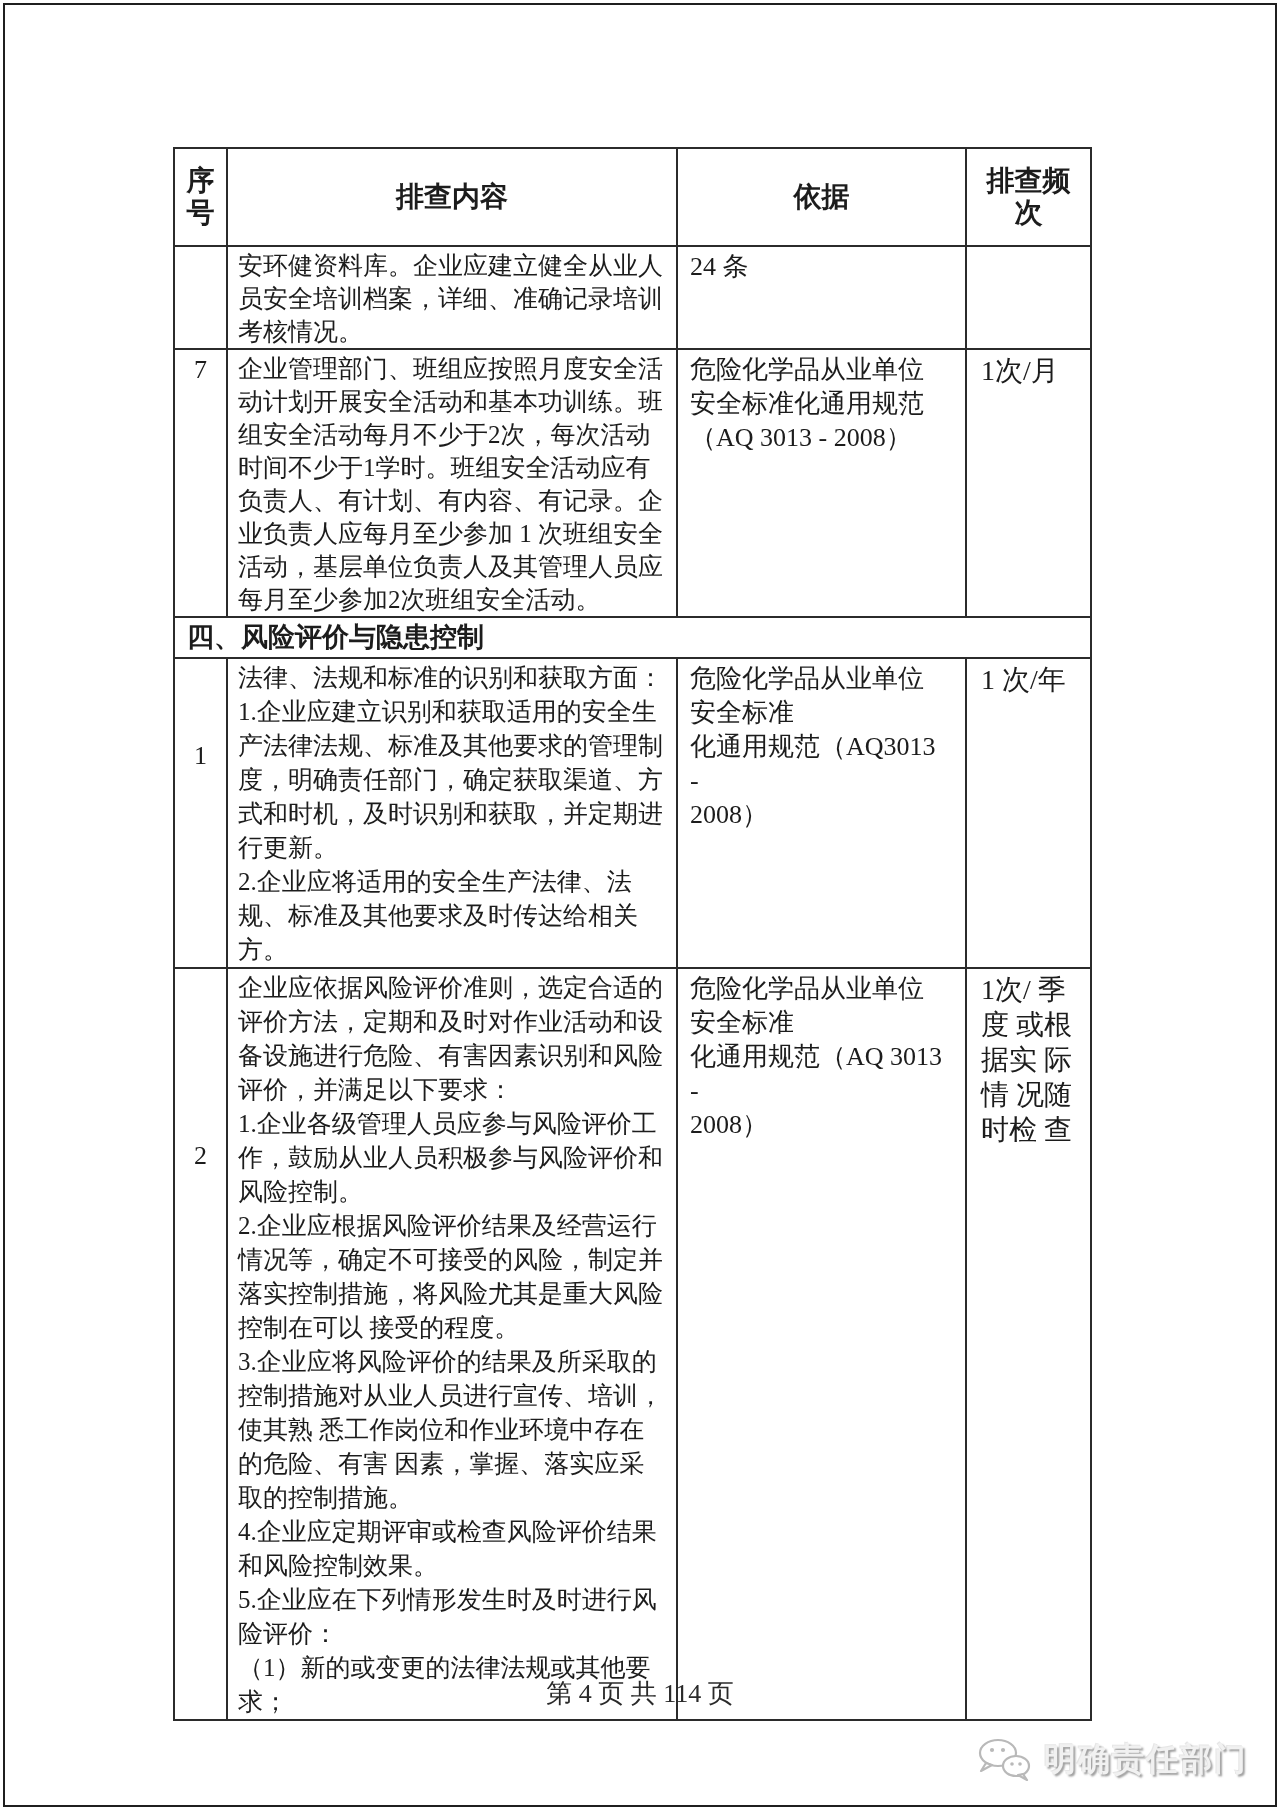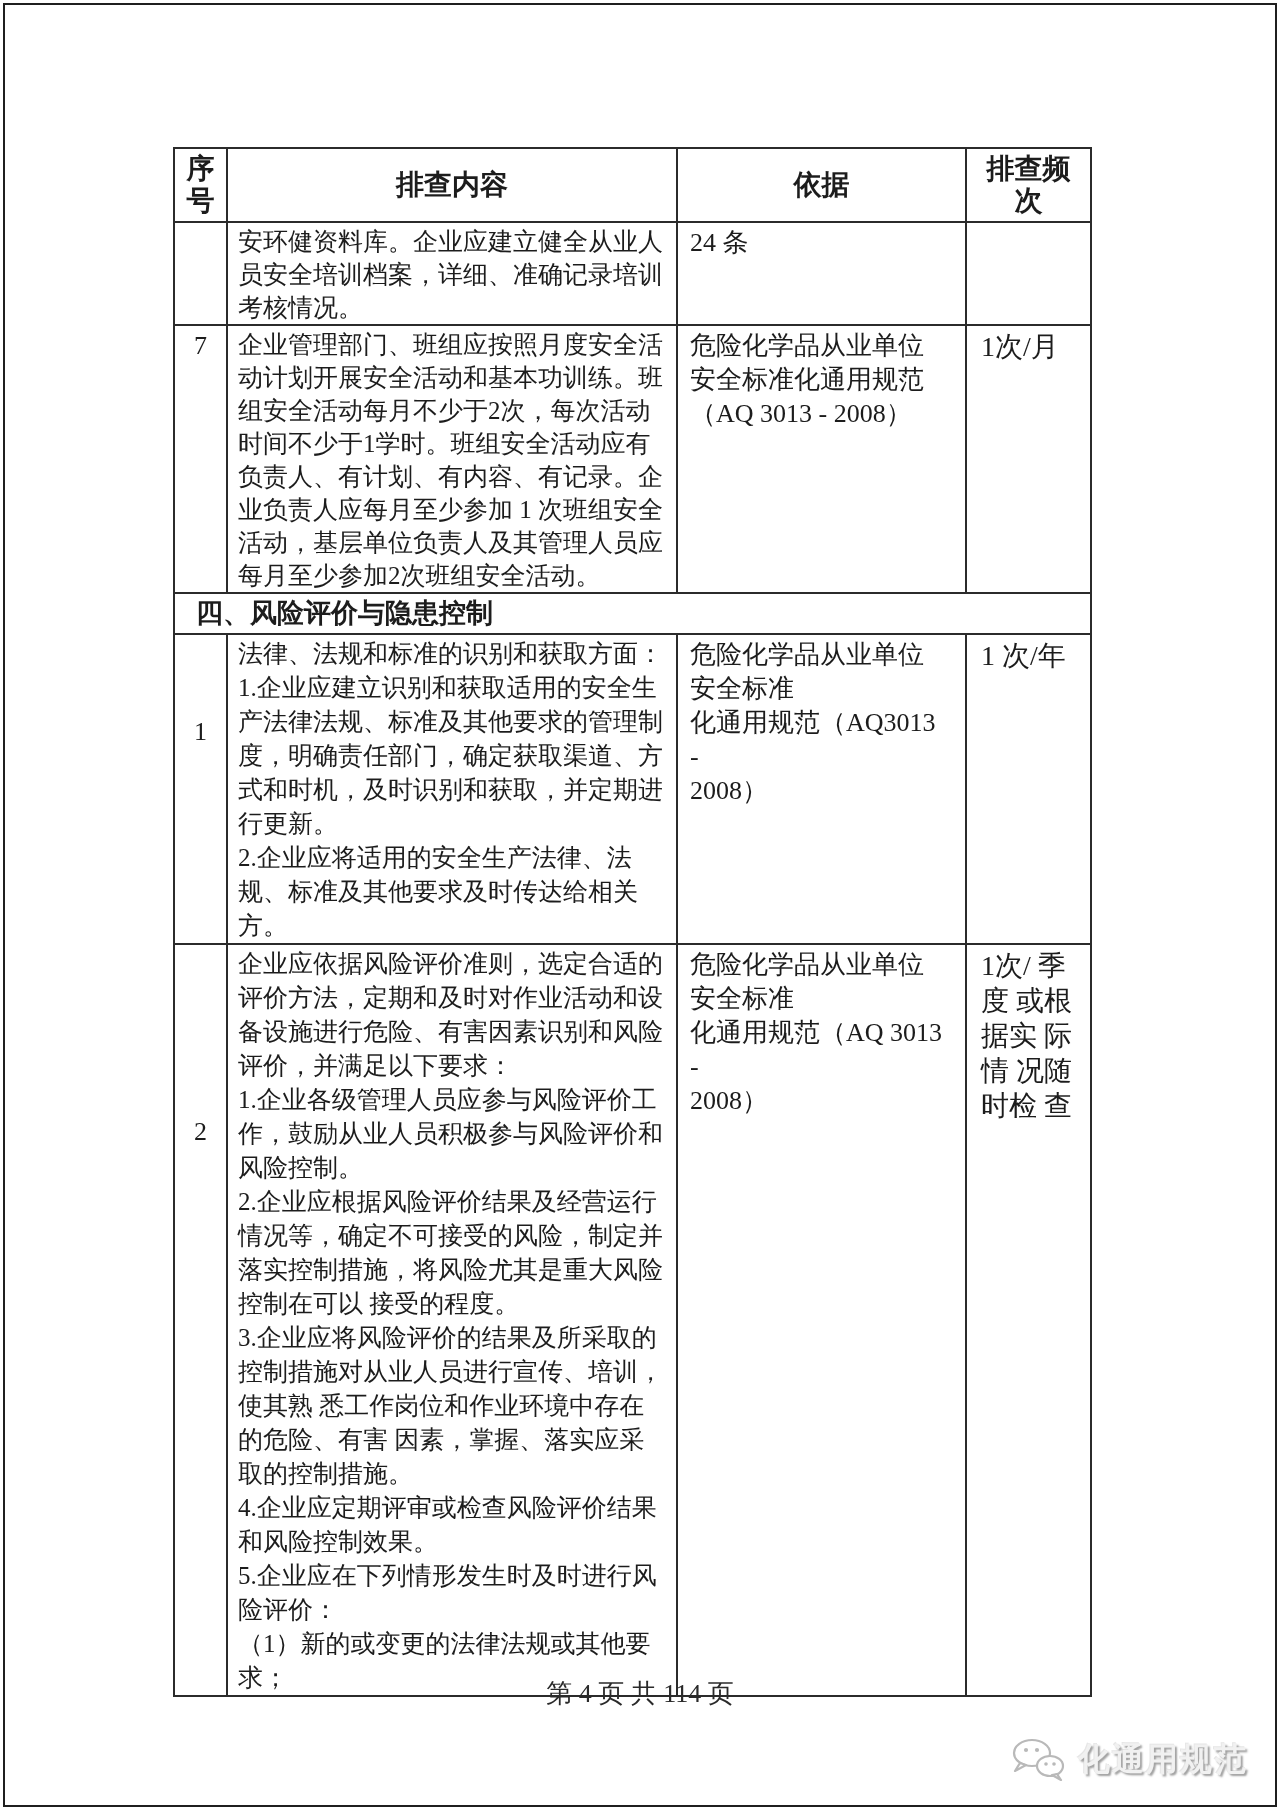--- a/index.html
+++ b/index.html
@@ -29,21 +29,21 @@
   }
   tr.hdr{height:66px;}
   tr.hdr th{
     vertical-align:middle;
     text-align:center;
     font-size:28px;
     font-weight:bold;
     line-height:32px;
     padding:12px 13px;
   }
-  tr.hdr th.fq{padding:4px 14px;margin-top:40px;}
+  tr.hdr th.fq{padding:16px 14px;margin-top:40px;}
   tr.hdr th.no{padding:0 8px;text-align:center;}
   tr.rw0{height:102px;}
   tr.rw1{height:267px;}
   tr.sec{height:35px;}
   tr.rw2{height:306px;}
   tr.rw3{height:737px;}
   td.no{
     text-align:center;
     font-size:26px;
     line-height:33px;
@@ -69,21 +69,21 @@
   td.fq{
     font-size:28px;
     line-height:35px;
     padding:3px 14px 0 14px;
     white-space:pre-wrap;
   }
   tr.sec td{
     vertical-align:middle;
     font-size:27px;
     font-weight:bold;
-    padding:1px 4px 2px 21px;
+    padding:1px 4px 2px 12px;
     white-space:pre-wrap;
   }
   .footer{
     position:absolute;
     left:0;top:1676px;width:100%;
     text-align:center;
     font-size:26px;
     color:#2a2a2a;
   }
   .watermark{
@@ -181,15 +181,15 @@
           <path d="M47 36 L51 42 L42 37 Z" stroke-linejoin="round"></path>
         </g>
         <g fill="#b9b9b9" stroke="none">
           <circle cx="16" cy="12" r="2.1"></circle>
           <circle cx="27" cy="12" r="2.1"></circle>
           <circle cx="36" cy="26" r="1.8"></circle>
           <circle cx="44" cy="26" r="1.8"></circle>
         </g>
       </svg>
     </span>
-    <span class="wm-text">化通用规范</span>
+    <span class="wm-text">明确责任部门</span>
   </div>
 </div>
 
 </body></html>

